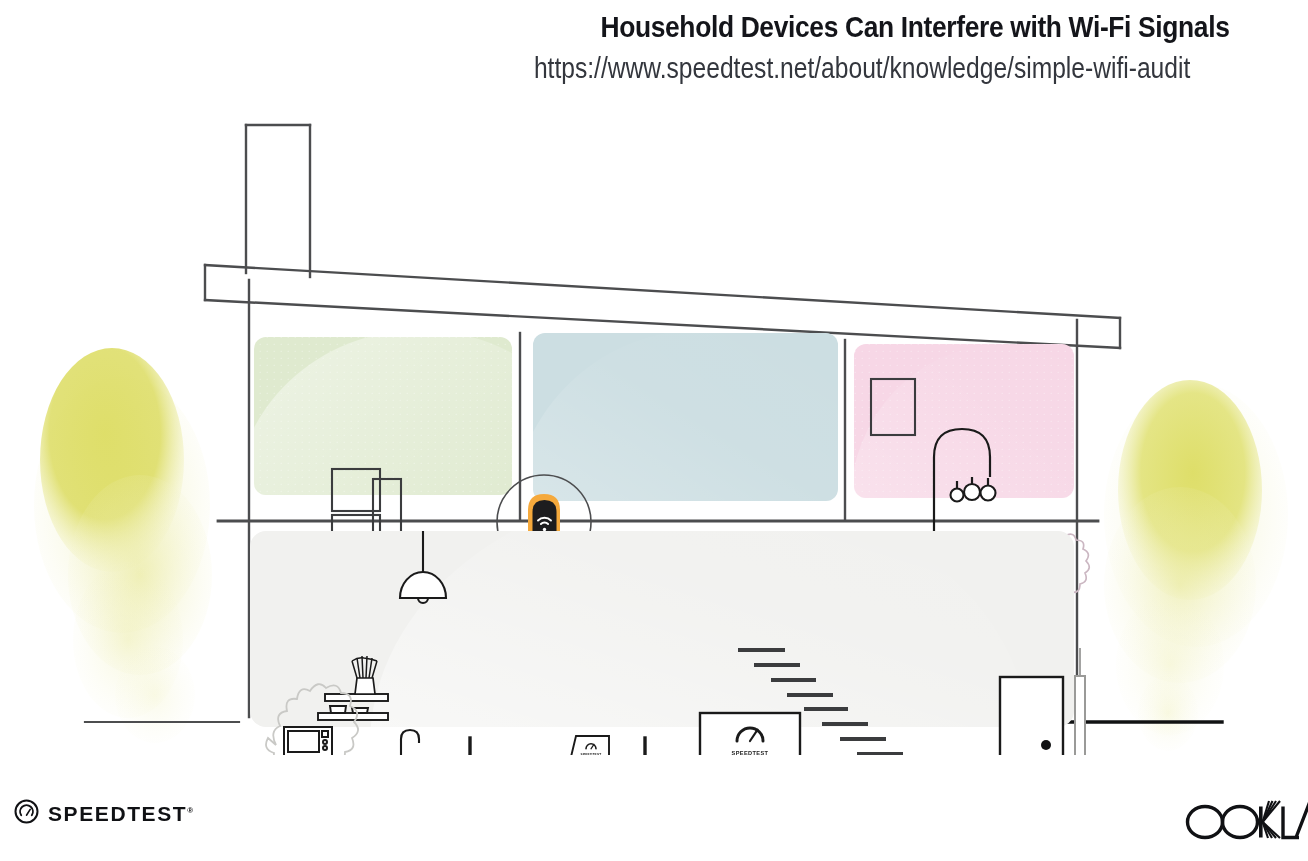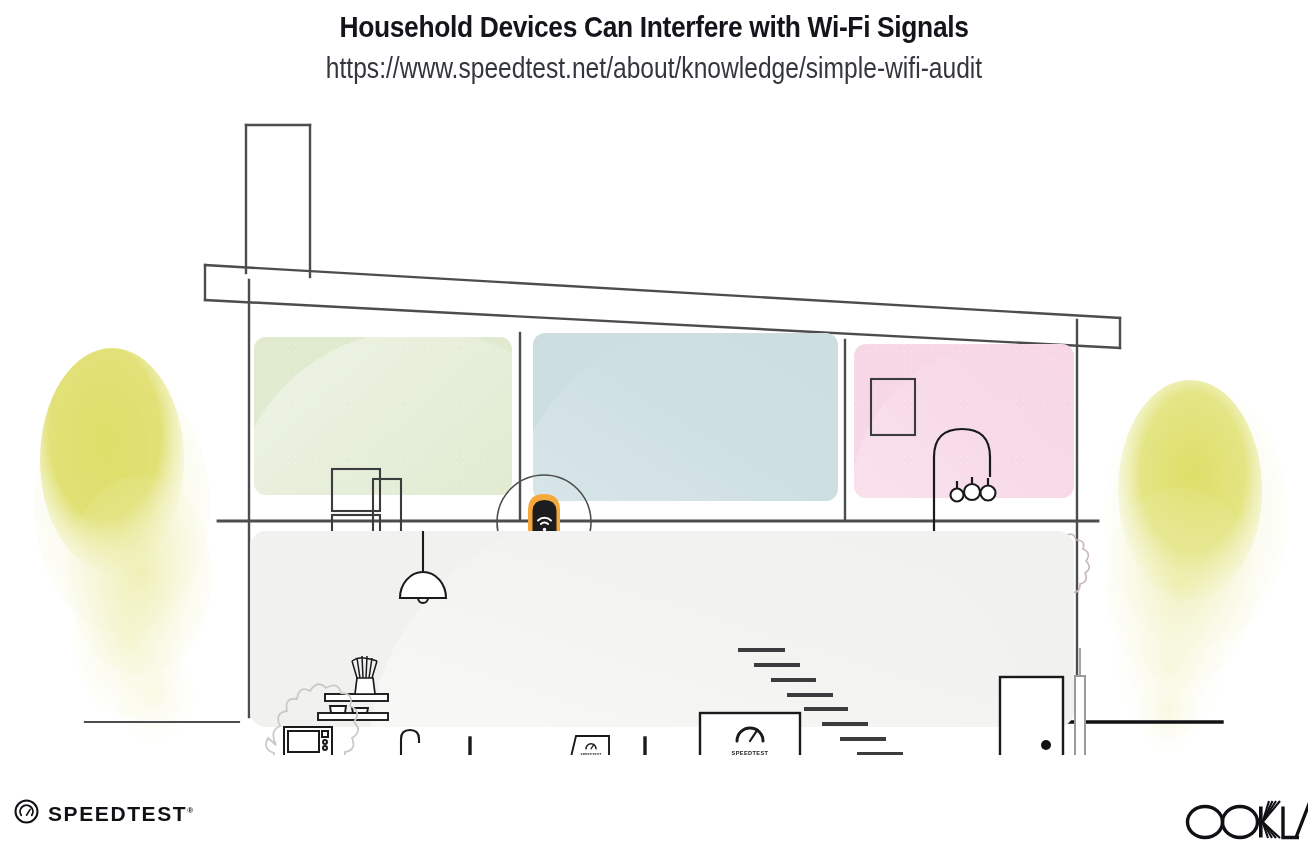--- a/index.html
+++ b/index.html
@@ -6,21 +6,21 @@
   body{
     width:1308px;height:861px;
     background:#ffffff;
     font-family:"Liberation Sans", sans-serif;
     overflow:hidden;
     position:relative;
   }
   .page{position:relative;width:1308px;height:861px;}
 
   
-  .header{position:absolute;left:0;top:0;width:1308px;text-align:center;}
+  .header{position:absolute;left:0;top:0;width:1308px;text-align:right;}
   .title{
     font-family:"Liberation Sans", sans-serif;
     font-weight:bold;
     font-size:30px;
     letter-spacing:-0.4px;
     color:#14151a;
     margin-top:10px;
     transform:scaleX(0.88);
   }
   .subtitle{

